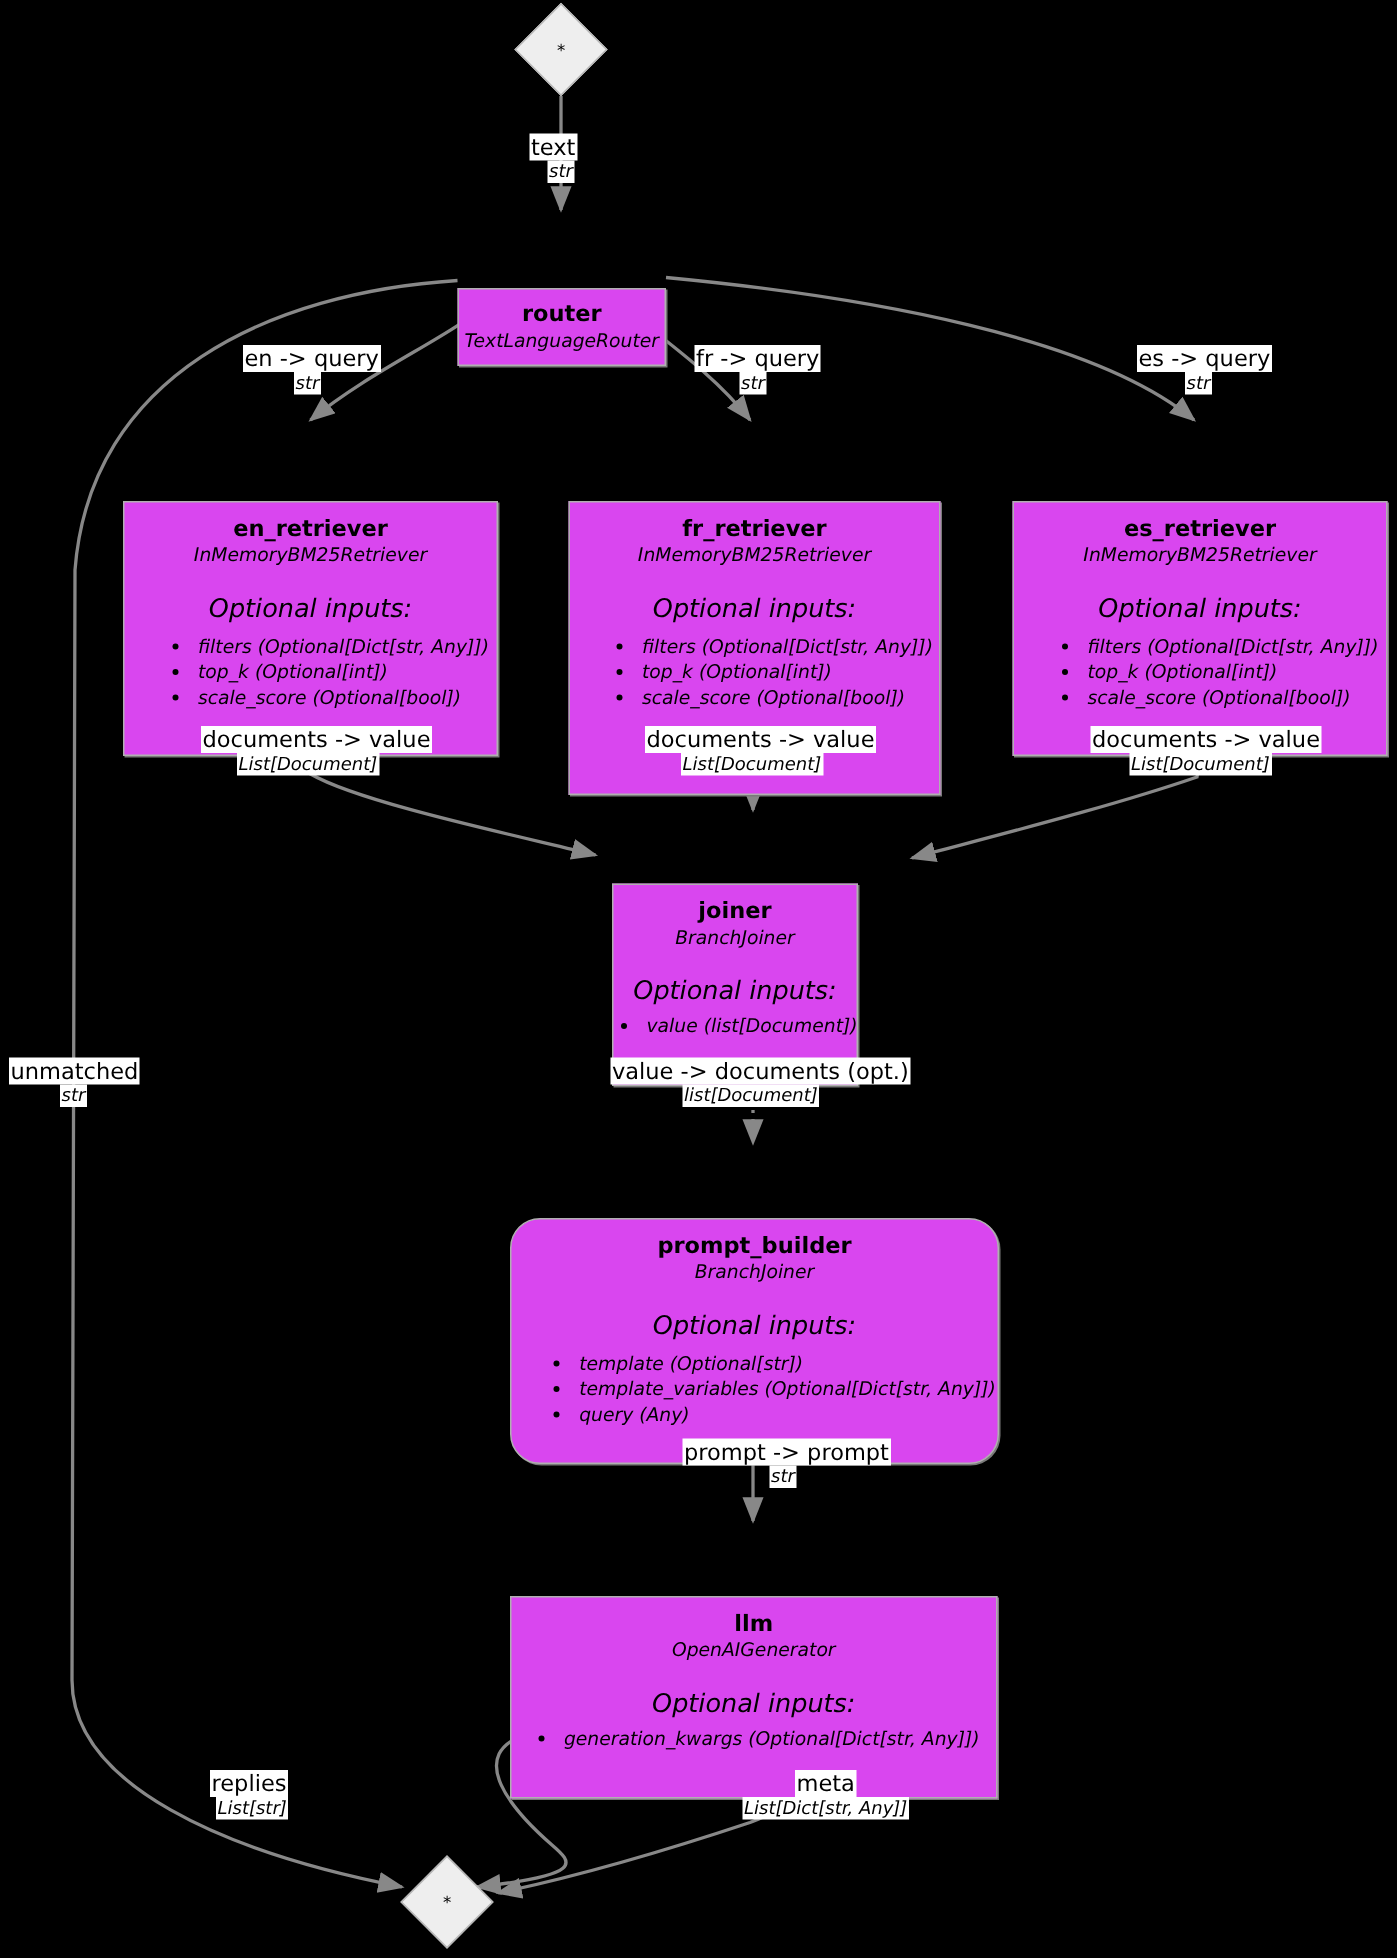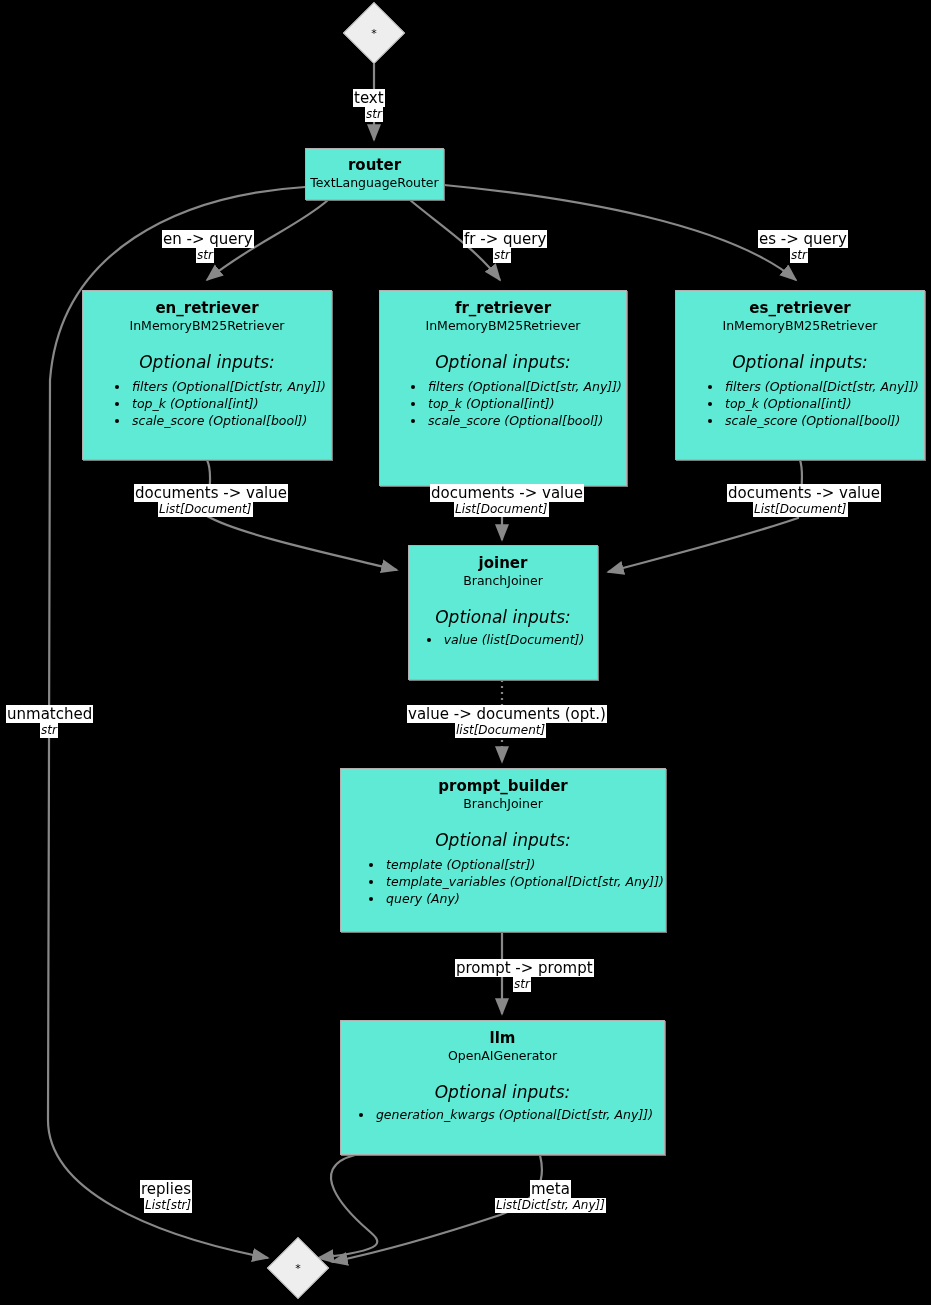--- a/index.html
+++ b/index.html
@@ -19,34 +19,36 @@
     position: absolute;
     left: 0; top: 0;
     width: 931px;
     height: 1305px;
     pointer-events: none;
   }
 
   
   .node {
     position: absolute;
-    background: #5eead4;
+    background: #d946ef;
     border: 1px solid #b0b0b0;
     box-sizing: border-box;
     box-shadow: 1px 1px 0 0 #7a7a7a;
     text-align: center;
     color: #000000;
+    margin-top: 44px;
   }
   .node .nname {
     font-weight: bold;
     font-size: 15px;
     line-height: 19px;
     margin-top: 8px;
   }
   .node .ntype {
+    font-style: italic;
     font-size: 12.5px;
     line-height: 16px;
   }
   .node .opt-head {
     font-style: italic;
     font-size: 17px;
     line-height: 16px;
     margin-top: 20px;
   }
   .node ul.opt-list {
@@ -191,30 +193,30 @@
     <div class="nname">es_retriever</div>
     <div class="ntype">InMemoryBM25Retriever</div>
     <div class="opt-head">Optional inputs:</div>
     <ul class="opt-list">
       <li>filters (Optional[Dict[str, Any]])</li>
       <li>top_k (Optional[int])</li>
       <li>scale_score (Optional[bool])</li>
     </ul>
   </div>
 
-  <div class="node" style="left:408px; top:545px; width:190px; height:135px;">
+  <div class="node" style="left:408px; top:545px; width:164px; height:135px;">
     <div class="nname">joiner</div>
     <div class="ntype">BranchJoiner</div>
     <div class="opt-head">Optional inputs:</div>
     <ul class="opt-list" style="margin-top:6px;">
       <li style="margin-left:20px;">value (list[Document])</li>
     </ul>
   </div>
 
-  <div class="node" style="left:340px; top:768px; width:326px; height:164px;">
+  <div class="node" style="left:340px; top:768px; width:326px; height:164px;border-radius:20px;">
     <div class="nname">prompt_builder</div>
     <div class="ntype">BranchJoiner</div>
     <div class="opt-head">Optional inputs:</div>
     <ul class="opt-list">
       <li>template (Optional[str])</li>
       <li>template_variables (Optional[Dict[str, Any]])</li>
       <li>query (Any)</li>
     </ul>
   </div>
 

